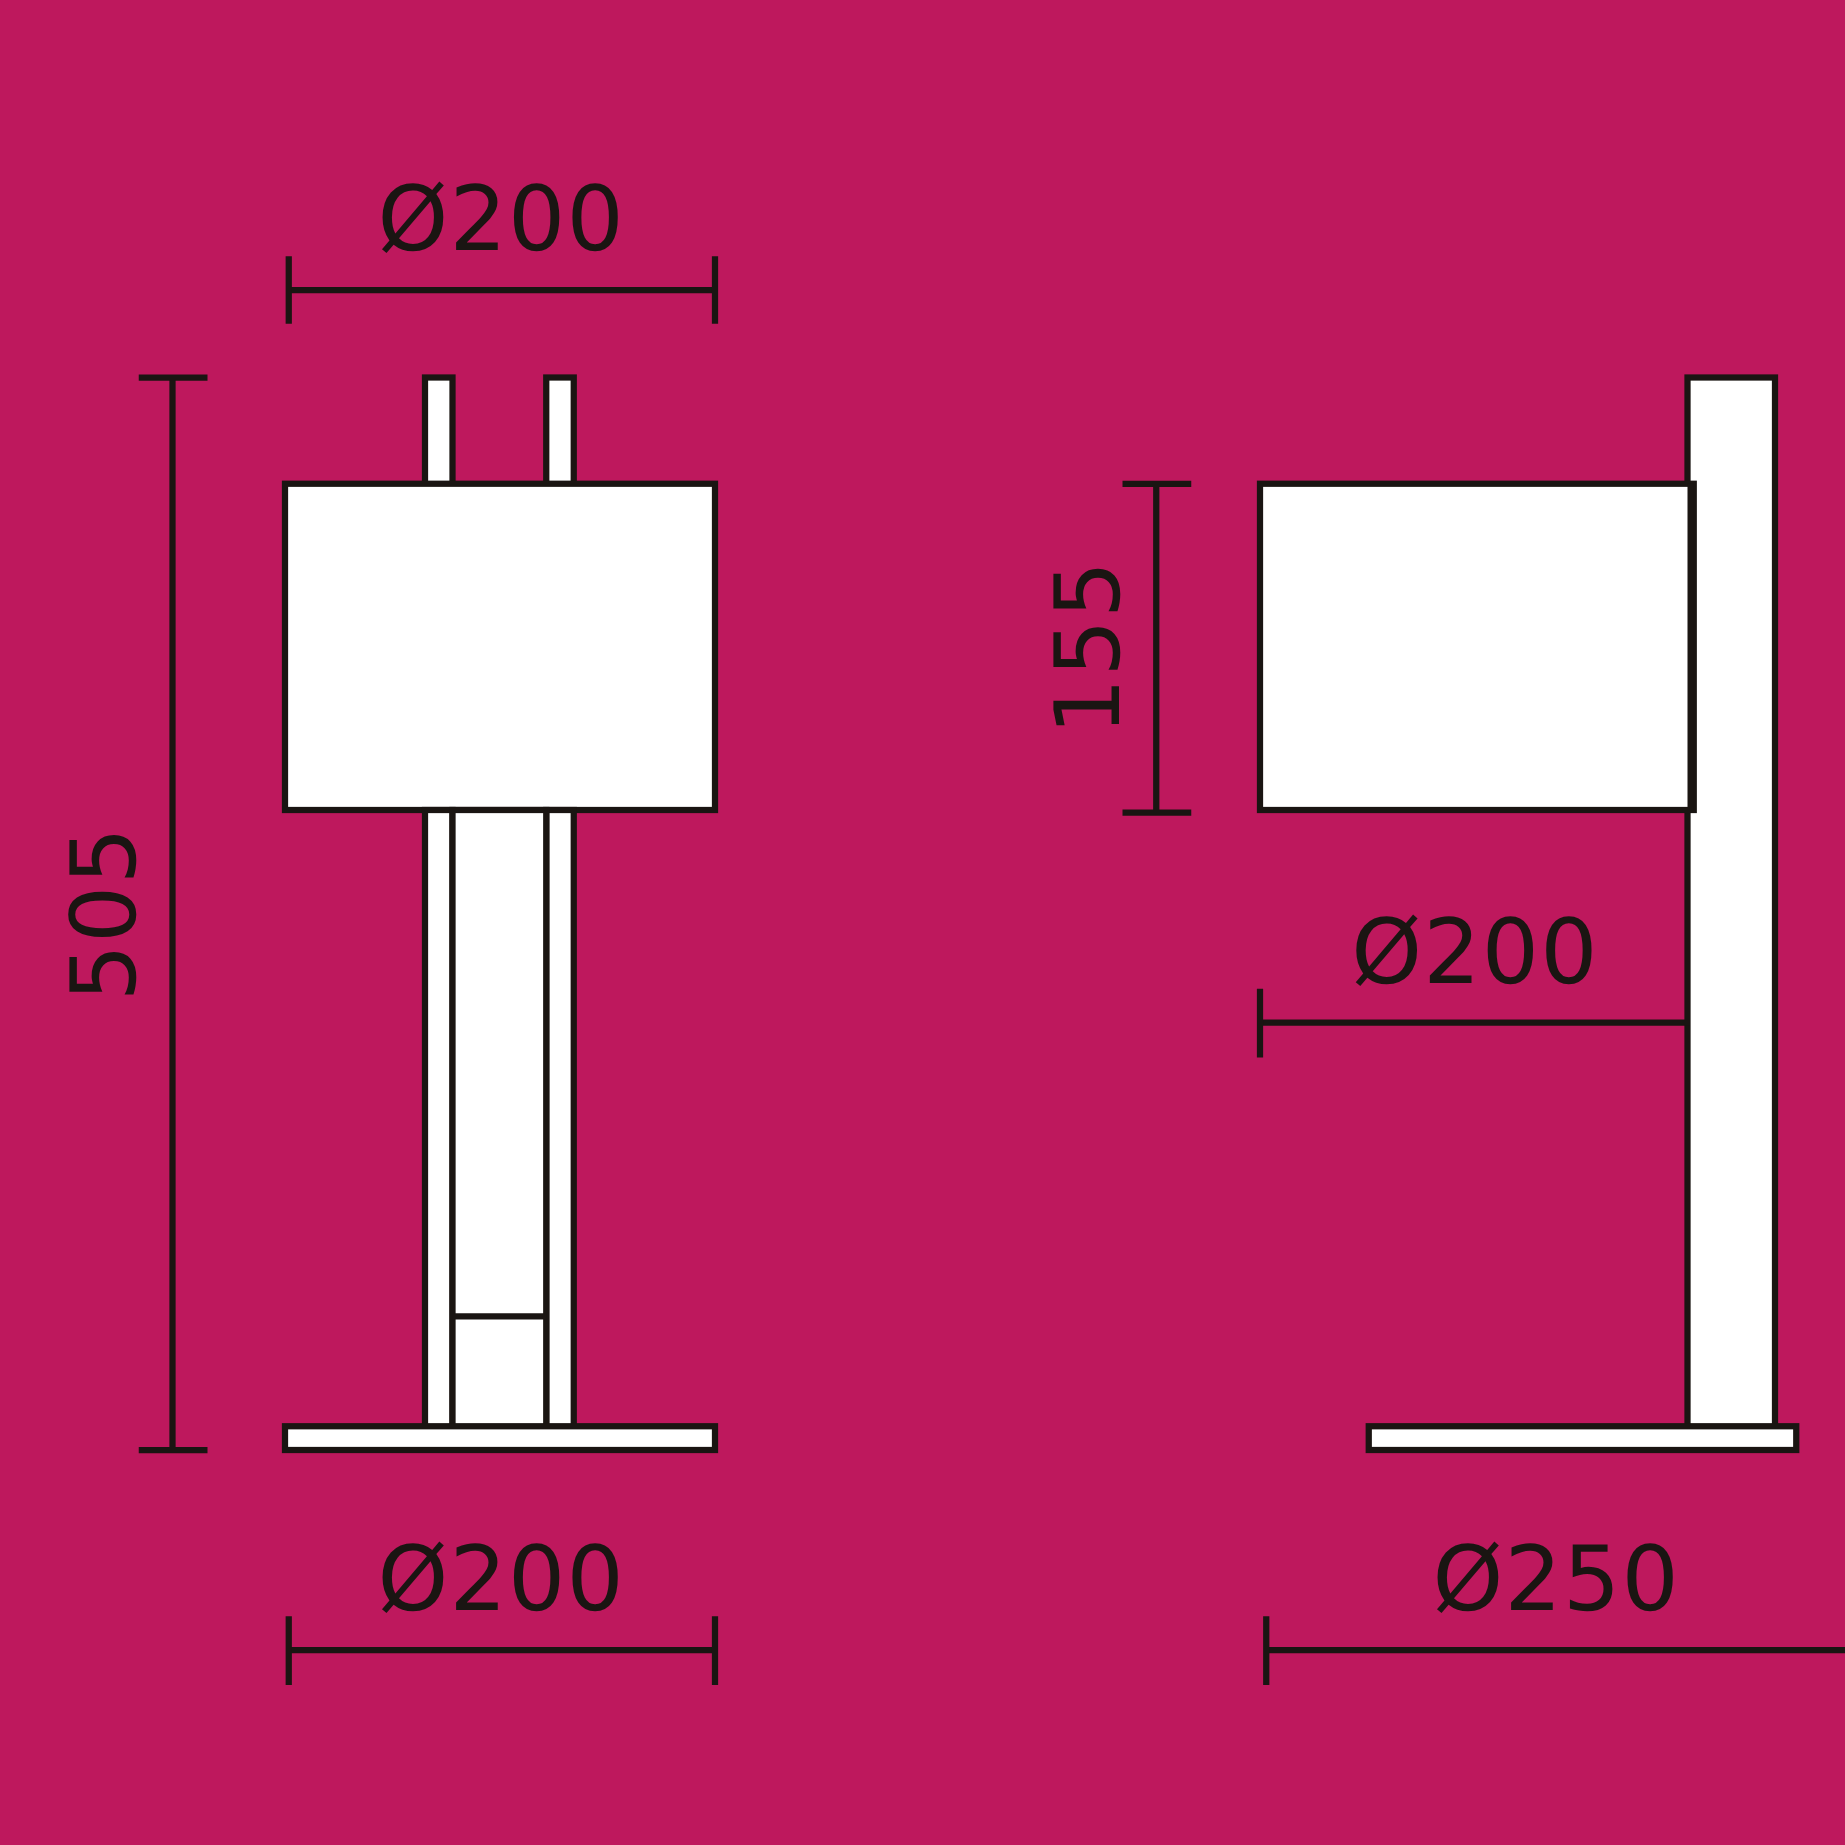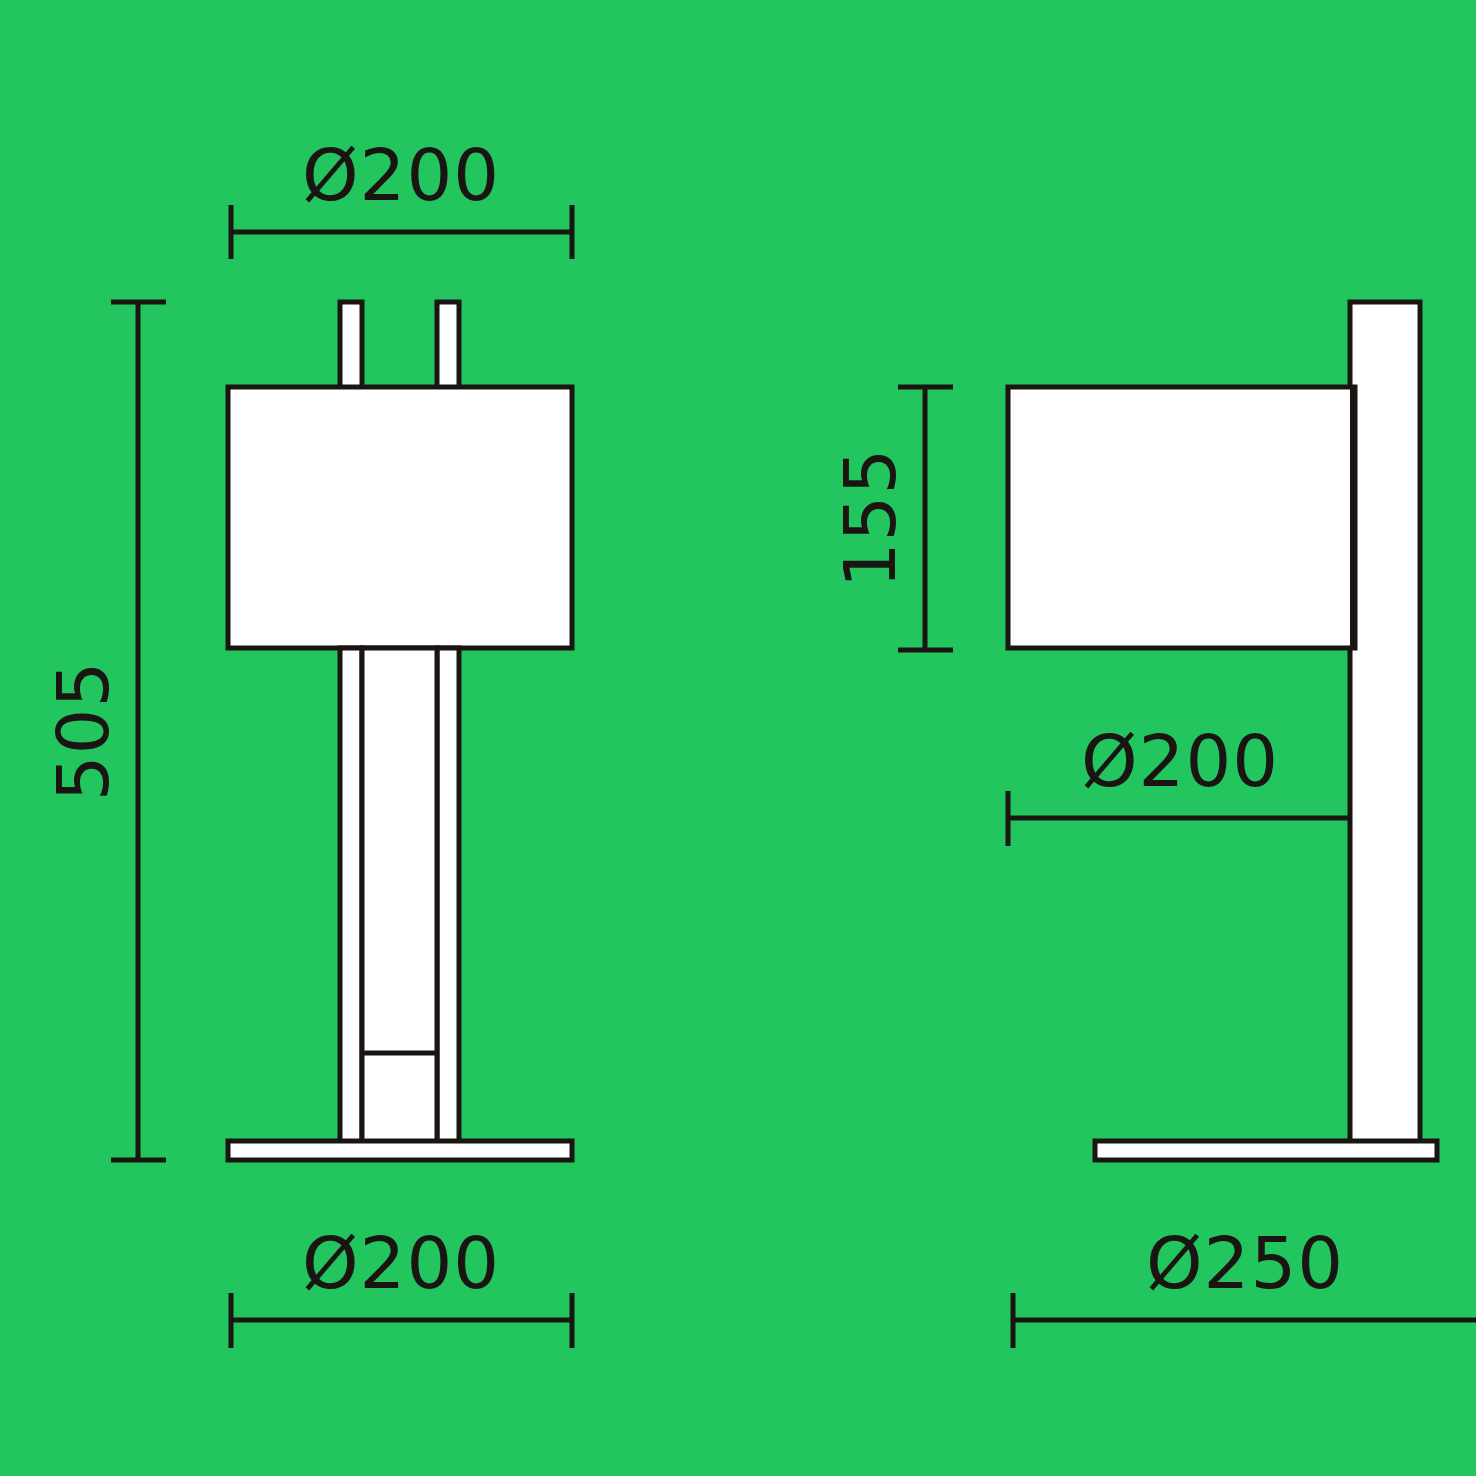--- a/index.html
+++ b/index.html
@@ -10,21 +10,21 @@
   body {
     width: 1476px;
     height: 1476px;
     font-family: "Liberation Sans", sans-serif;
     overflow: hidden;
   }
   #drawing-root {
     position: relative;
     width: 1476px;
     height: 1476px;
-    background: #22c55e;
+    background: #be185d;
   }
   svg#tech-drawing {
     display: block;
     width: 1476px;
     height: 1476px;
   }
   .part-outline {
     fill: #ffffff;
     stroke: #1a1512;
     stroke-width: 5;

